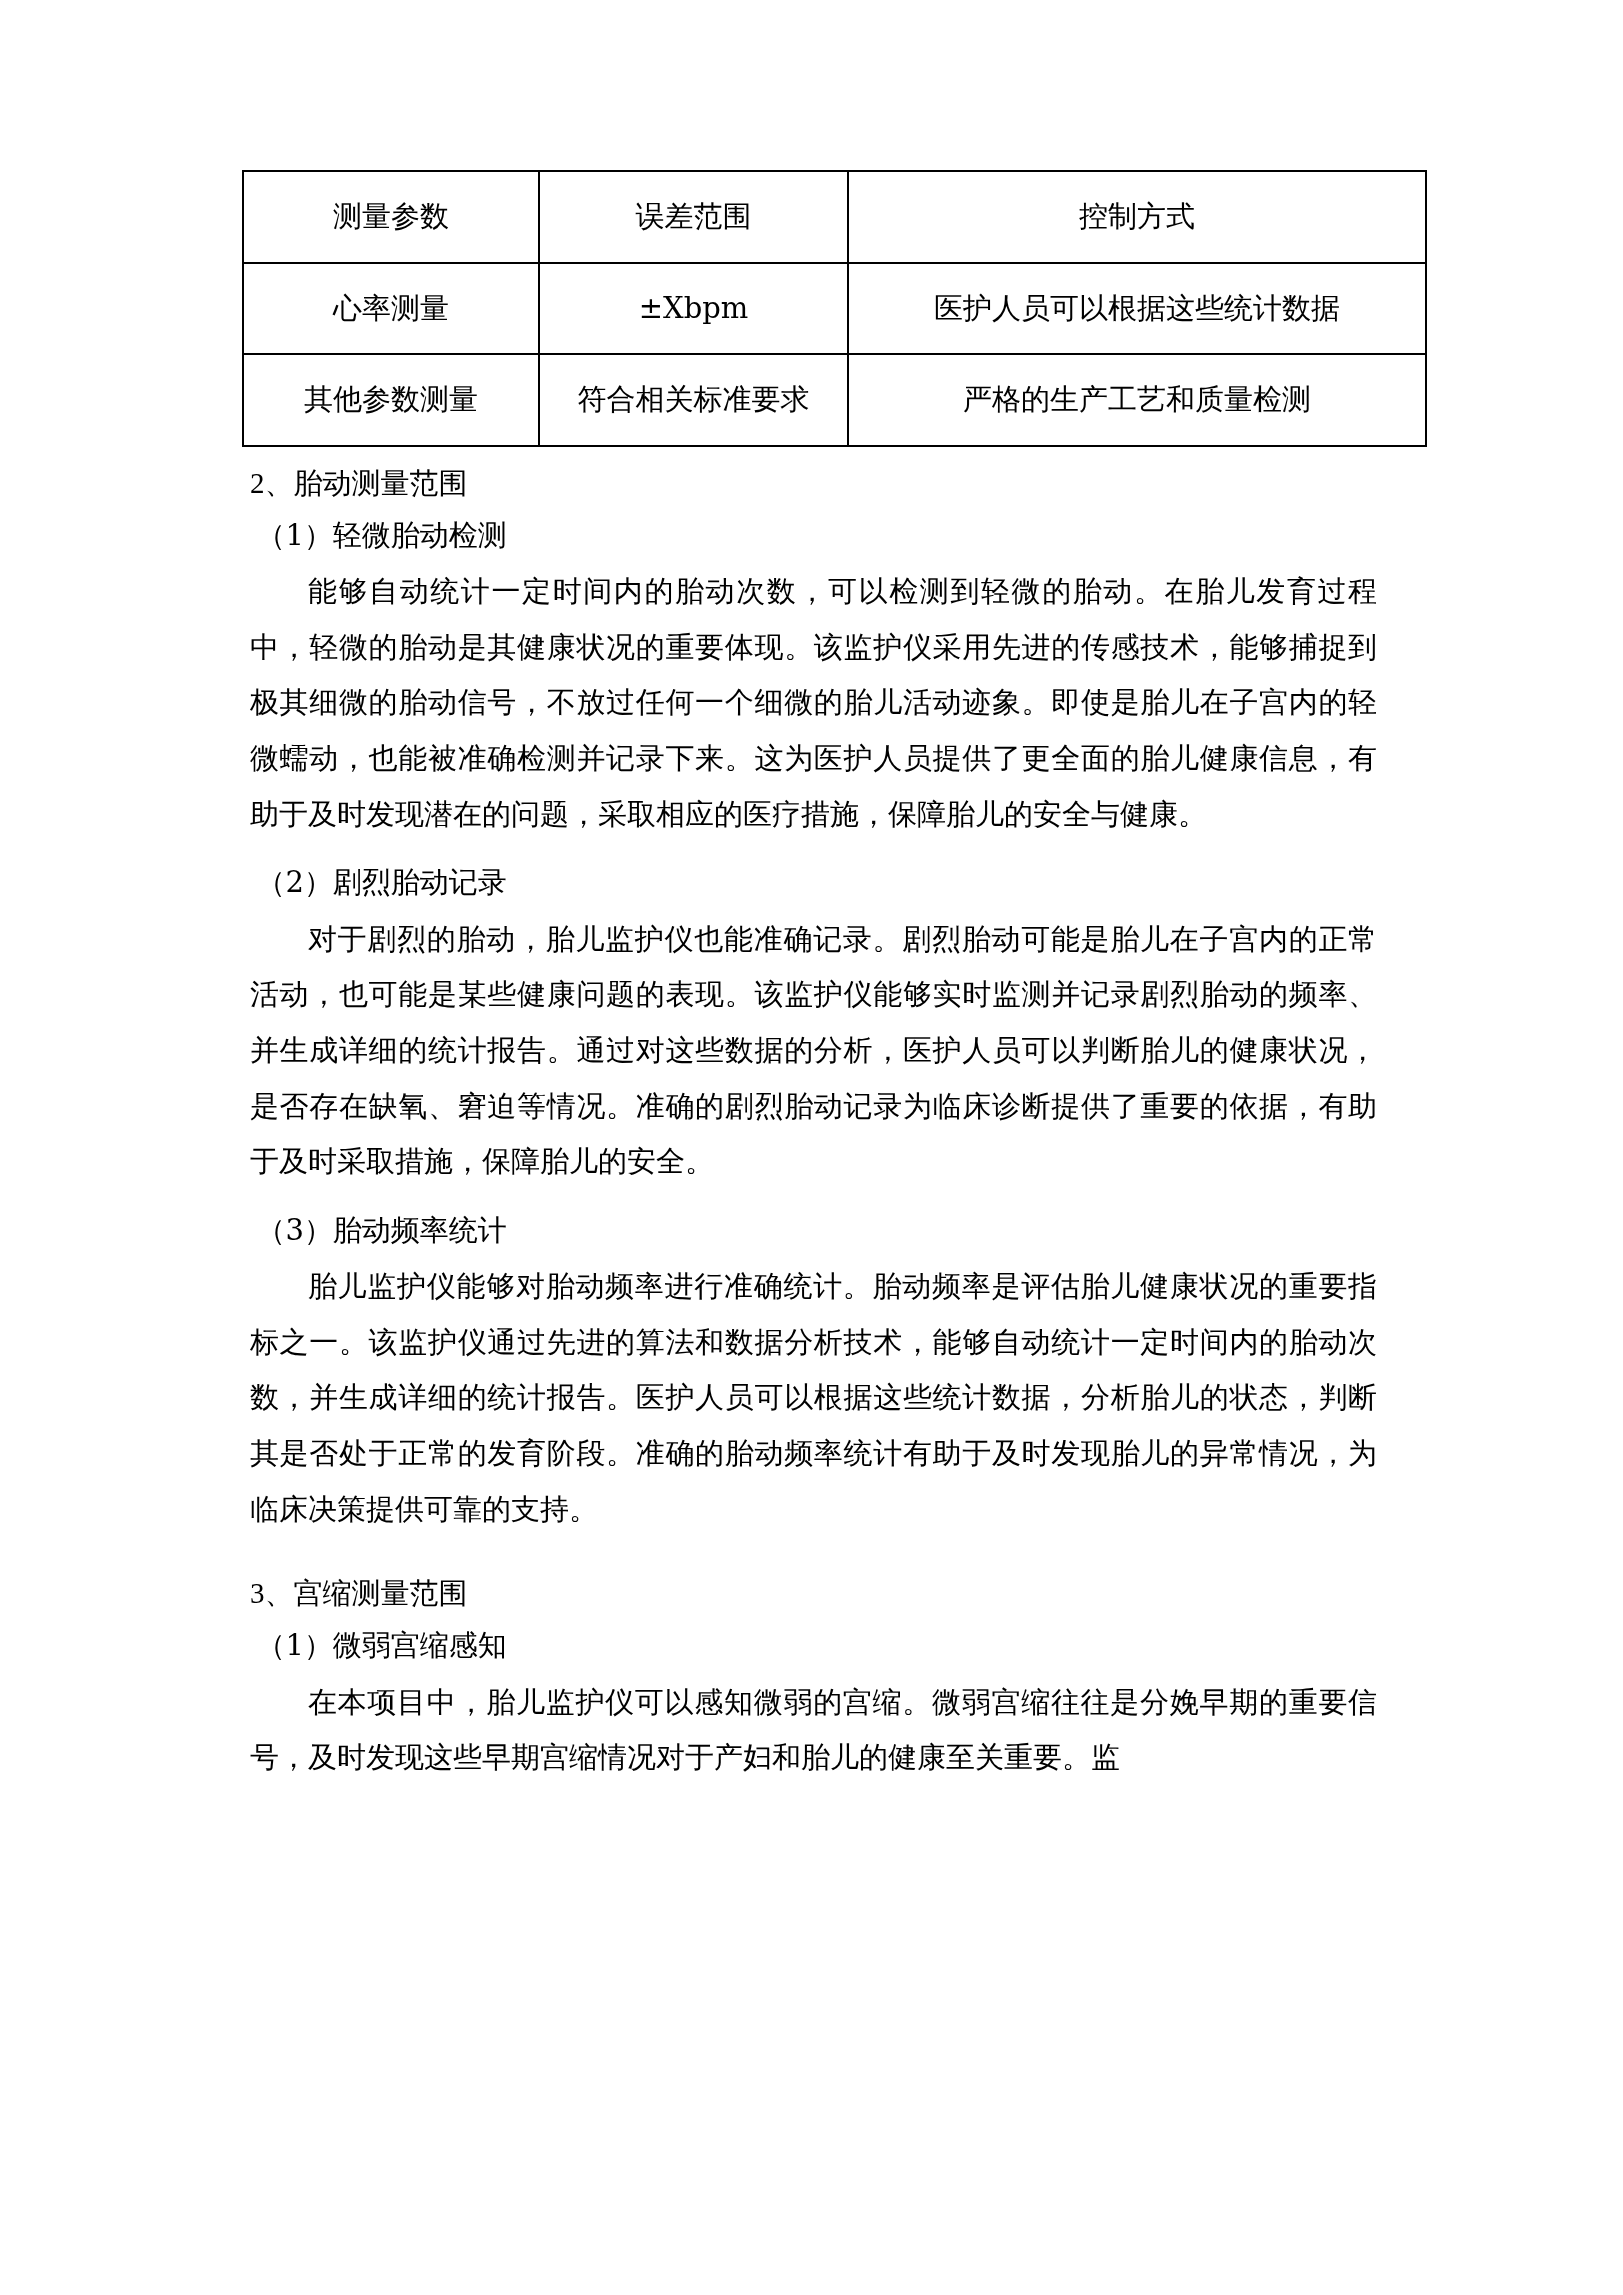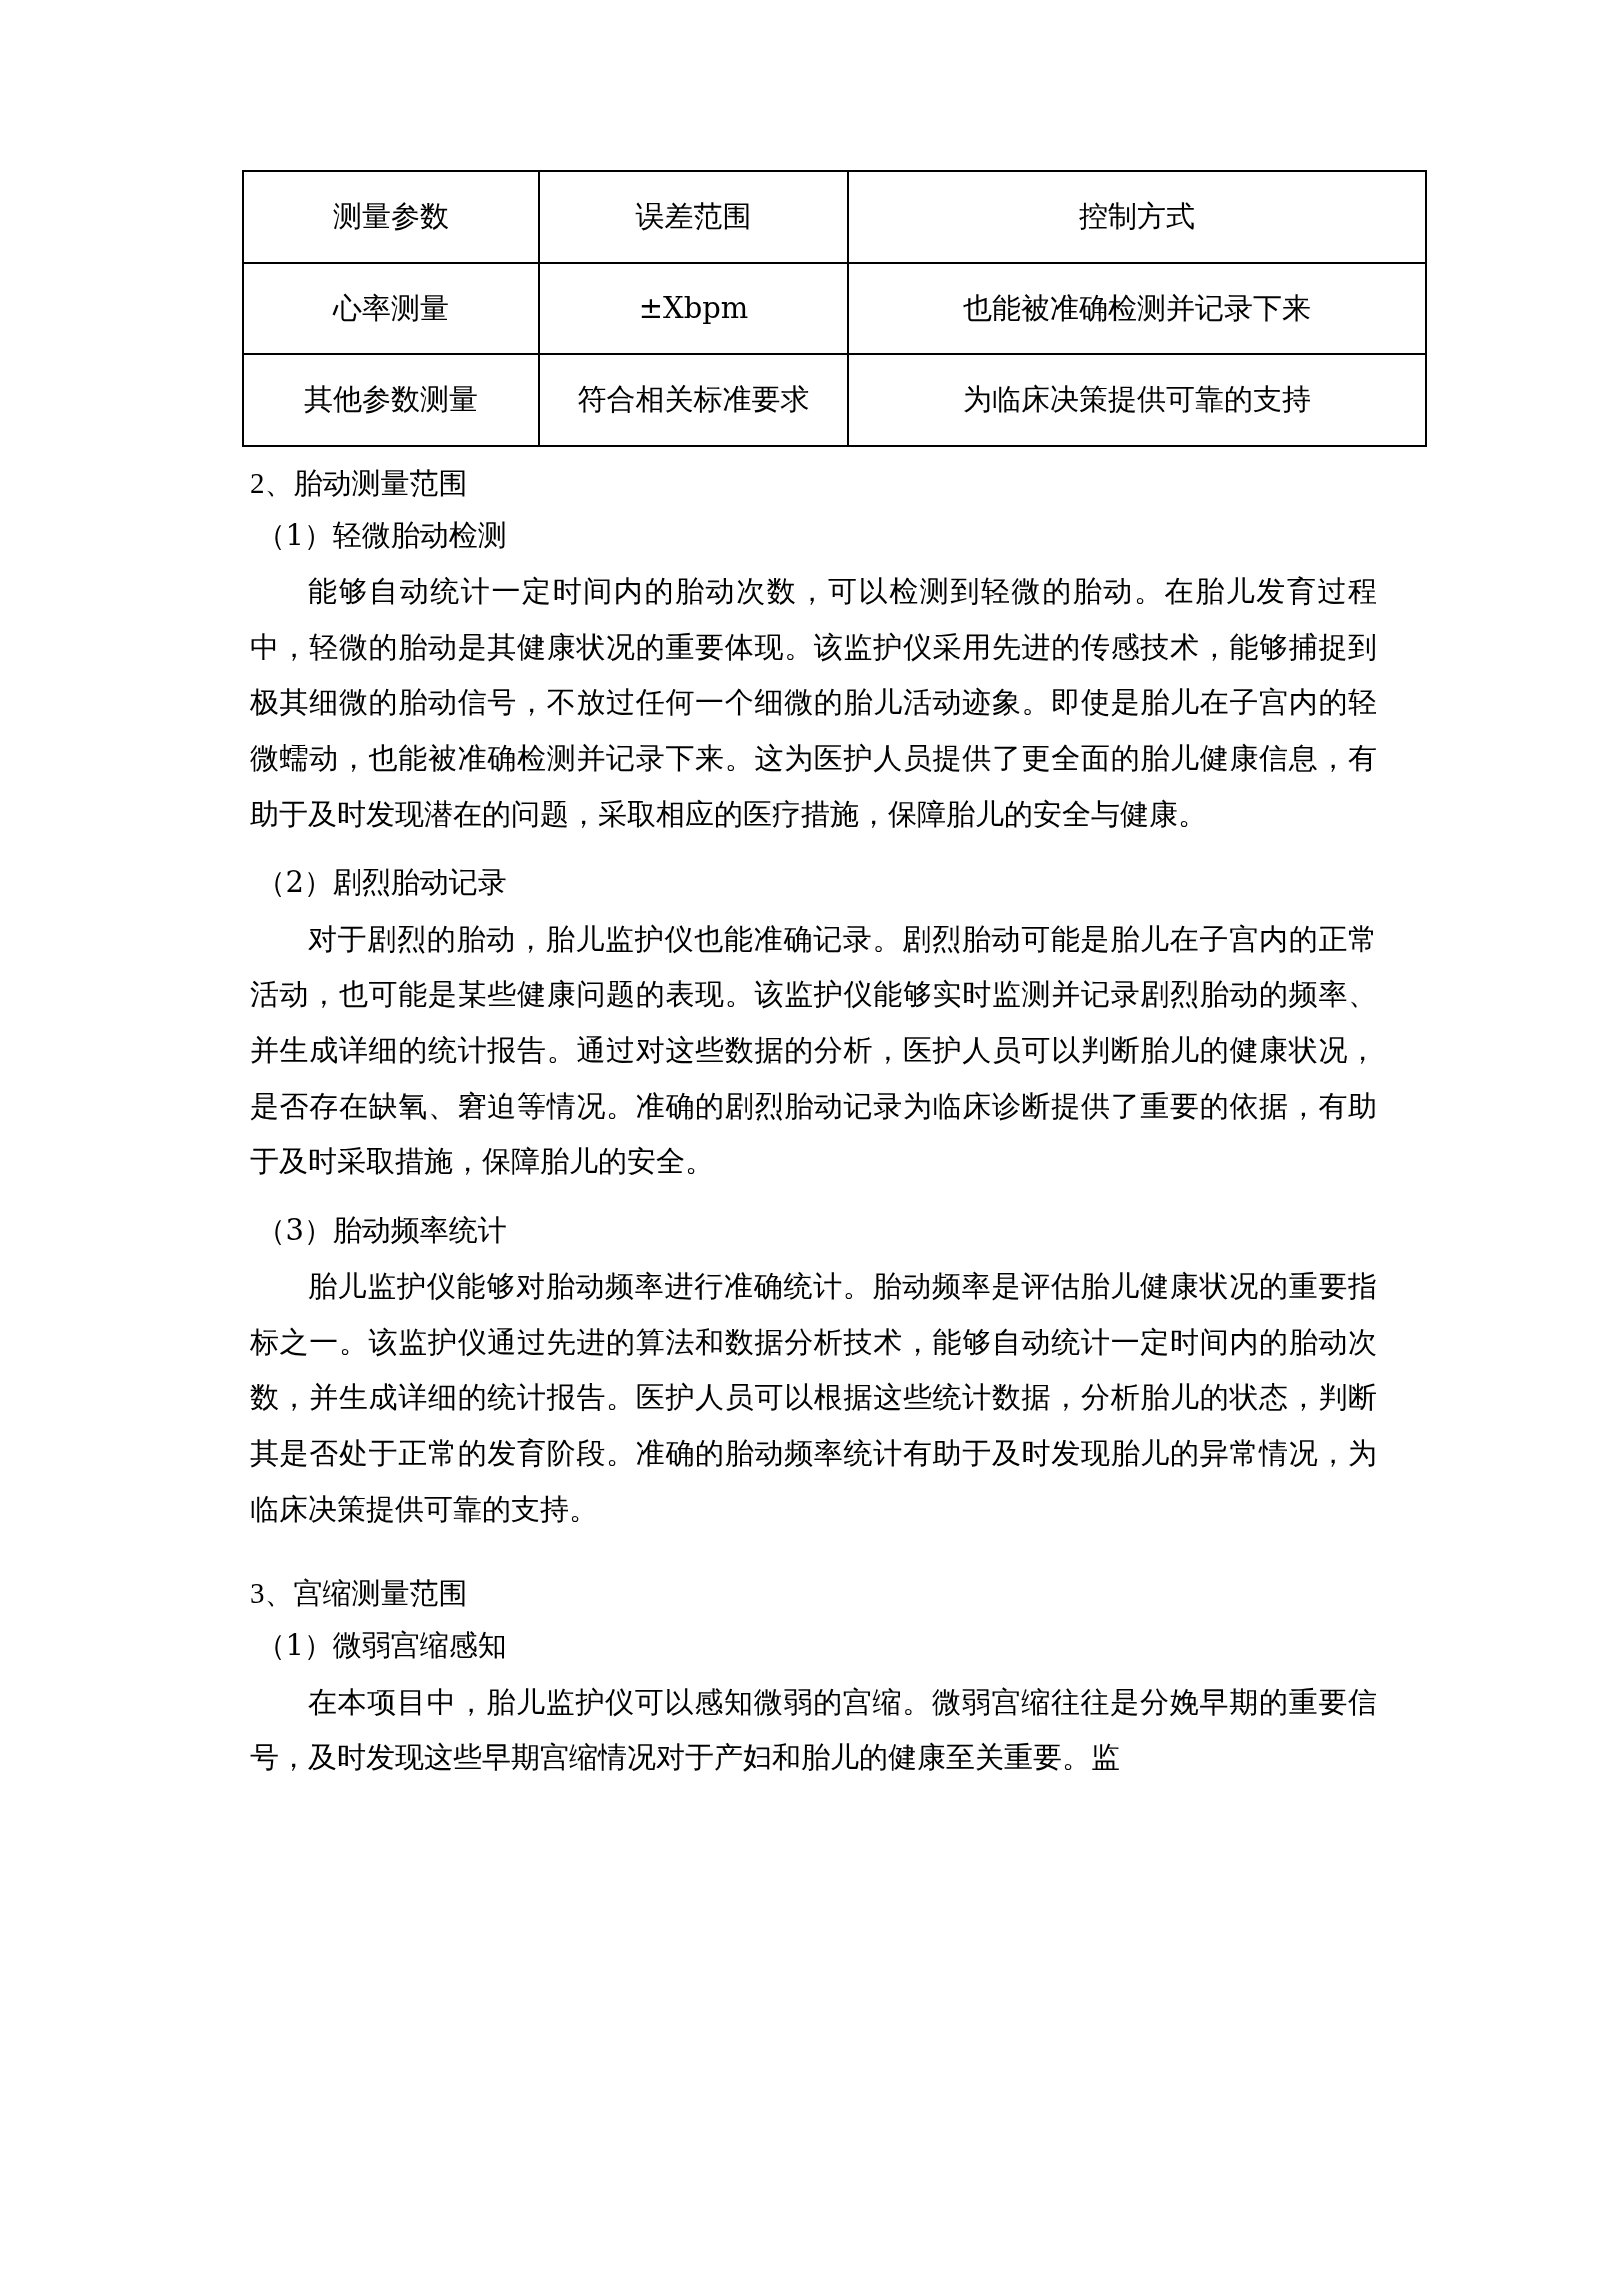--- a/index.html
+++ b/index.html
@@ -77,26 +77,26 @@
   <table class="spec-table">
     <tbody>
       <tr>
         <td class="col-param">测量参数</td>
         <td class="col-error">误差范围</td>
         <td class="col-control">控制方式</td>
       </tr>
       <tr>
         <td class="col-param">心率测量</td>
         <td class="col-error">±Xbpm</td>
-        <td class="col-control">也能被准确检测并记录下来</td>
+        <td class="col-control">医护人员可以根据这些统计数据</td>
       </tr>
       <tr>
         <td class="col-param">其他参数测量</td>
         <td class="col-error">符合相关标准要求</td>
-        <td class="col-control">为临床决策提供可靠的支持</td>
+        <td class="col-control">严格的生产工艺和质量检测</td>
       </tr>
     </tbody>
   </table>
 
   <div class="heading">2、胎动测量范围</div>
 
   <div class="subheading">（1）轻微胎动检测</div>
   <div class="para">能够自动统计一定时间内的胎动次数，可以检测到轻微的胎动。在胎儿发育过程中，轻微的胎动是其健康状况的重要体现。该监护仪采用先进的传感技术，能够捕捉到极其细微的胎动信号，不放过任何一个细微的胎儿活动迹象。即使是胎儿在子宫内的轻微蠕动，也能被准确检测并记录下来。这为医护人员提供了更全面的胎儿健康信息，有助于及时发现潜在的问题，采取相应的医疗措施，保障胎儿的安全与健康。</div>
 
   <div class="gap-sm"></div>

